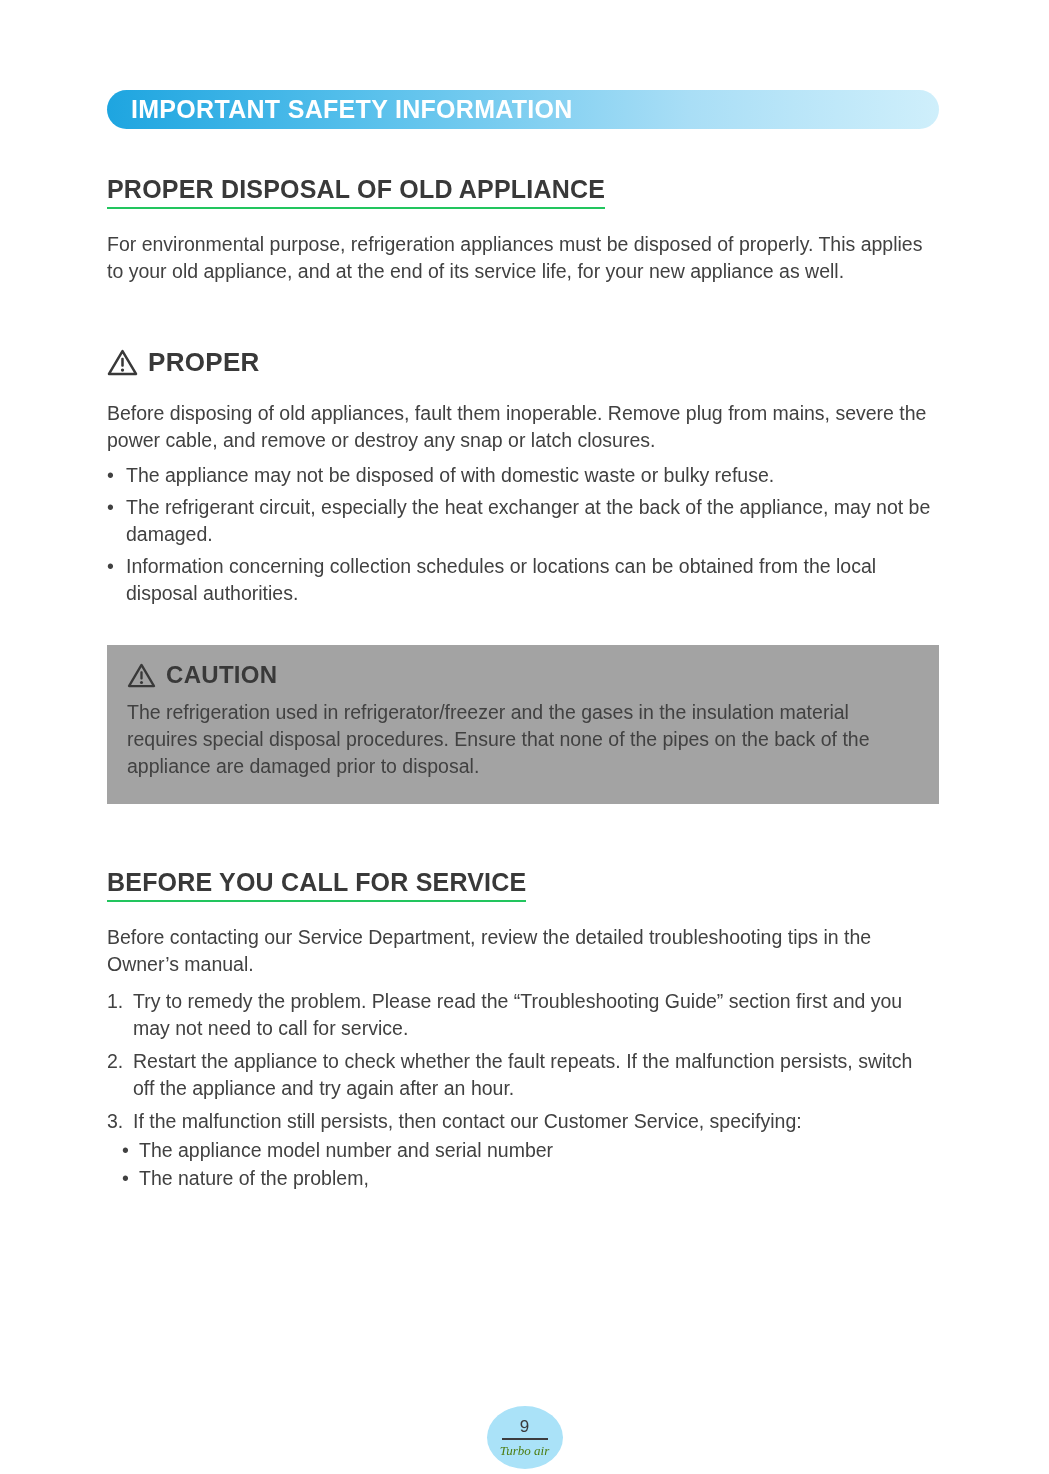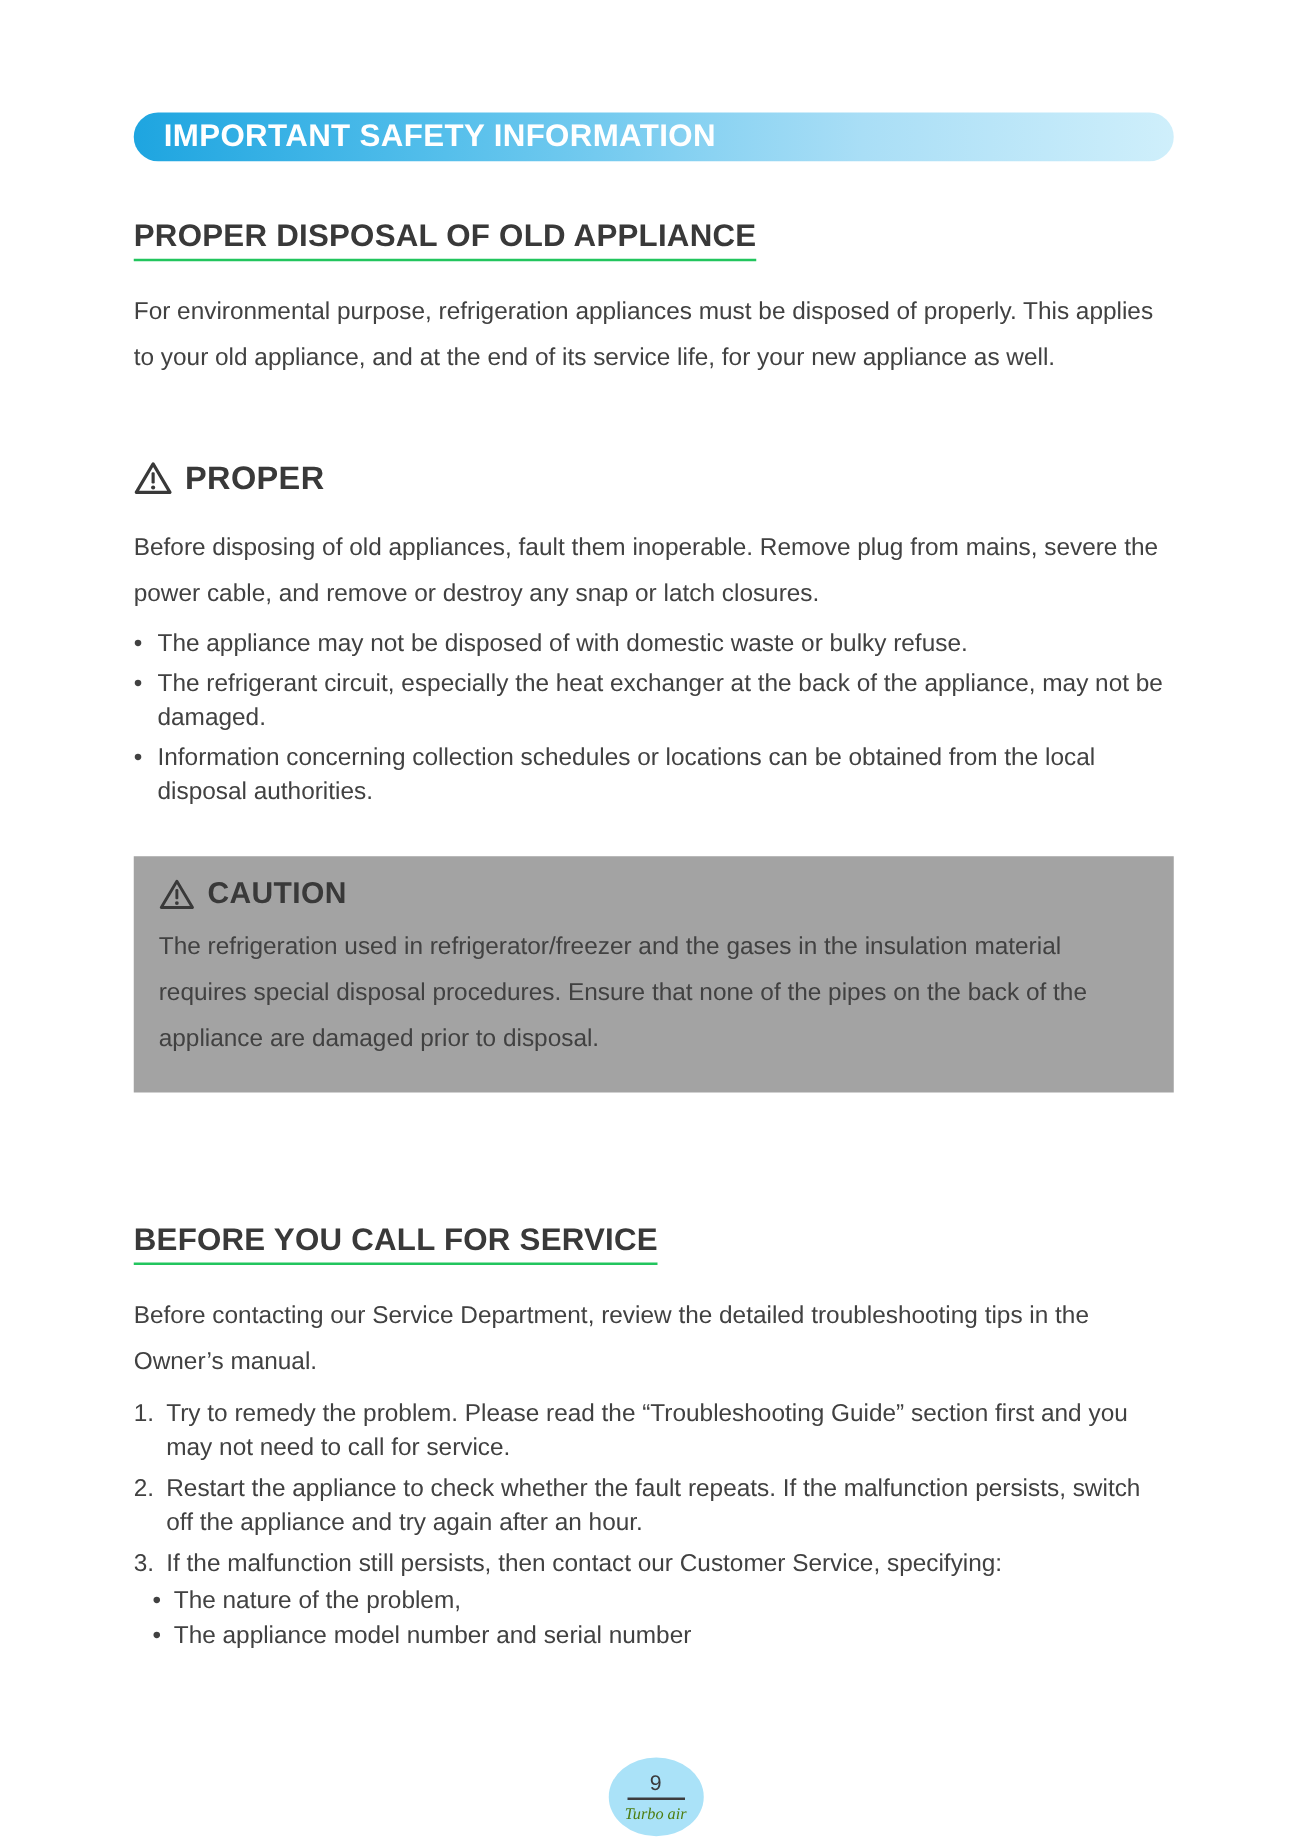--- a/index.html
+++ b/index.html
@@ -40,21 +40,21 @@
     color: #393939;
     letter-spacing: 0.2px;
   }
   .heading .underlined {
     display: inline-block;
     border-bottom: 2px solid #22c55e;
     padding-bottom: 3px;
   }
   .body {
     font-size: 19.5px;
-    line-height: 37px;
+    line-height: 27px;
     margin: 22px 0 0 0;
   }
   .body.tight { margin-top: 6px; }
   .warn-head {
     display: flex;
     align-items: center;
     gap: 10px;
     margin-top: 62px;
   }
   .warn-label {
@@ -79,21 +79,21 @@
     flex: 0 0 19px;
   }
   .caution-box {
     margin-top: 38px;
     background: #a3a3a3;
     padding: 16px 26px 24px 20px;
   }
   .caution-box .warn-head { margin-top: 0; }
   .caution-box .warn-label { font-size: 24px; }
   .caution-box .body { margin-top: 10px; }
-  .service-heading { margin-top: 104px; }
+  .service-heading { margin-top: 64px; }
   .steps { margin-top: 10px; }
   .step {
     display: flex;
     font-size: 19.5px;
     line-height: 27px;
     margin-top: 6px;
   }
   .step-num {
     flex: 0 0 26px;
   }
@@ -212,24 +212,24 @@
     <div class="step">
       <span class="step-num">2.</span>
       <span>Restart the appliance to check whether the fault repeats. If the malfunction persists, switch off the appliance and try again after an hour.</span>
     </div>
     <div class="step">
       <span class="step-num">3.</span>
       <span>If the malfunction still persists, then contact our Customer Service, specifying:</span>
     </div>
     <div class="sub-bullets">
       <div class="sub-bullet">
-        <span>The nature of the problem,</span>
+        <span>The appliance model number and serial number</span>
       </div>
       <div class="sub-bullet">
-        <span>The appliance model number and serial number</span>
+        <span>The nature of the problem,</span>
       </div>
     </div>
   </div>
 
   <div class="footer-badge">
     <span class="footer-page-num">9</span>
     <span class="footer-rule"></span>
     <span class="footer-brand">Turbo air</span>
   </div>
 

